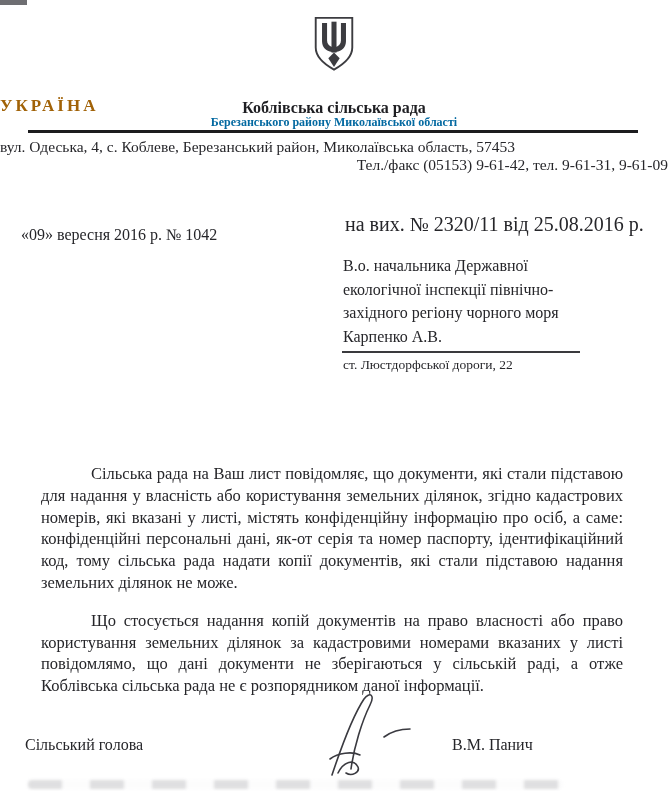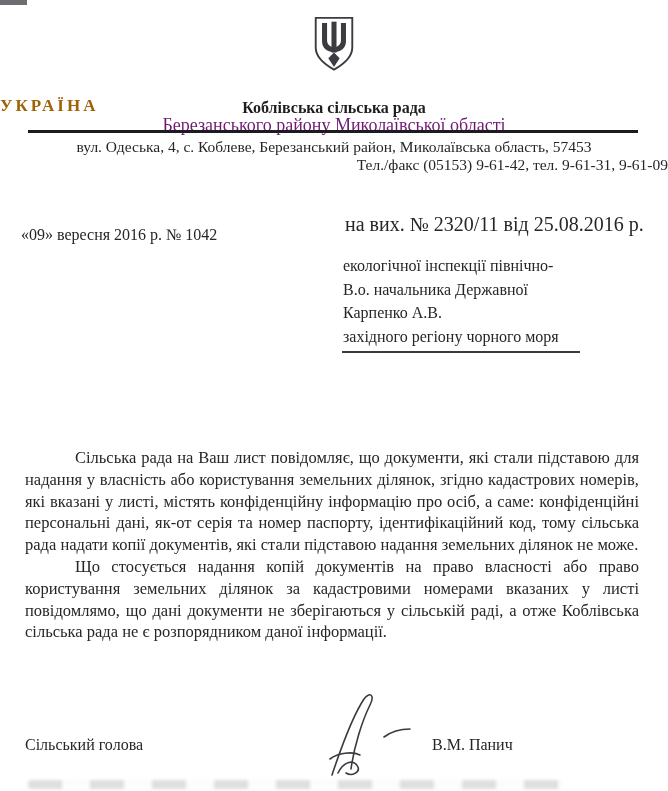--- a/index.html
+++ b/index.html
@@ -25,27 +25,27 @@
     font-weight:bold; font-size:17px; letter-spacing:3px;
     color:#a16207;
     margin-top:16px;
   }
   .org-line1 {
     position:absolute; top:99px; left:0; right:0;
     text-align:center; font-weight:bold; font-size:16px; color:#1e1e22;
   }
   .org-line2 {
     position:absolute; top:115px; left:0; right:0;
-    text-align:center; font-weight:normal; font-size:18px; color:#701a75;
+    text-align:center; font-weight:bold; font-size:12px; color:#0369a1;
   }
   .header-rule {
     position:absolute; top:130px; left:28px; width:610px; height:3px;
     background:#1c1c1e;
   }
-  .addr-line   { position:absolute; top:138px; left:0; right:0; text-align:center; font-size:15.5px; }
+  .addr-line   { position:absolute; top:138px; left:0; right:0; font-size:15.5px; }
   .phone-line  { position:absolute; top:156px; left:0; right:0; text-align:right; font-size:15.5px; }
   .email-line  { position:absolute; top:174px; left:0; right:0; text-align:center; font-size:15.5px; }
   .email-line .lnk { text-decoration:underline; }
   .sp-sm { display:inline-block; width:22px; }
   .sp-lg { display:inline-block; width:34px; }
   
   .ref-out { position:absolute; top:226px; left:21px;  font-size:16px; }
   .ref-in  { position:absolute; top:213px; left:345px; font-size:20px; }
   
   .recipient {
@@ -59,24 +59,24 @@
   .recipient-addr {
     position:absolute; top:357px; left:343px; width:260px;
     font-size:13.5px; line-height:16px;
   }
   
   .body-text {
     position:absolute; top:447px; left:25px; width:614px;
     font-size:16.5px; line-height:21.8px;
     text-align:justify;
   }
-  .body-text p { margin:0; text-indent:50px; }
+  .body-text p { margin:16px; text-indent:50px; }
   
   .sig-title { position:absolute; top:736px; left:25px;  font-size:16px;text-align:right; }
-  .sig-name  { position:absolute; top:736px; left:432px; font-size:16px; }
+  .sig-name  { position:absolute; top:736px; left:452px; font-size:16px; }
   .sig-scribble { position:absolute; top:689px; left:318px; }
   
   .scan-noise-bottom {
     position:absolute; bottom:2px; left:28px; width:535px; height:9px;
     background:repeating-linear-gradient(90deg,
       rgba(140,140,145,0.28) 0 34px,
       rgba(205,205,208,0.07) 34px 62px);
     filter:blur(1.4px); border-radius:4px;
   }
 </style>
@@ -104,27 +104,28 @@
   <div class="org-line2">Березанського району Миколаївської області</div>
   <div class="header-rule"></div>
 
   <div class="addr-line">вул. Одеська, 4, с. Коблеве, Березанський район, Миколаївська область, 57453</div>
   <div class="phone-line">Тел./факс (05153) 9-61-42, тел. 9-61-31, 9-61-09</div>
 
   <div class="ref-out">«09» вересня 2016 р. № 1042</div>
   <div class="ref-in">на вих. № 2320/11 від 25.08.2016 р.</div>
 
   <div class="recipient">
+    <div>В.о. начальника Державної</div>
     <div>екологічної інспекції північно-</div>
-    <div>В.о. начальника Державної</div>
+    <div>західного регіону чорного моря</div>
     <div>Карпенко А.В.</div>
-    <div>західного регіону чорного моря</div>
   </div>
   <div class="recipient-rule"></div>
   <div class="recipient-addr">
+    <div>ст. Люстдорфської дороги, 22</div>
   </div>
 
   <div class="body-text">
     <p>Сільська рада на Ваш лист повідомляє, що документи, які стали підставою для надання у власність або користування земельних ділянок, згідно кадастрових номерів, які вказані у листі, містять конфіденційну інформацію про осіб, а саме: конфіденційні персональні дані, як-от серія та номер паспорту, ідентифікаційний код, тому сільська рада надати копії документів, які стали підставою надання земельних ділянок не може.</p>
     <p>Що стосується надання копій документів на право власності або право користування земельних ділянок за кадастровими номерами вказаних у листі повідомлямо, що дані документи не зберігаються у сільській раді, а отже Коблівська сільська рада не є розпорядником даної інформації.</p>
   </div>
 
   <div class="sig-title">Сільський голова</div>
   <div class="sig-scribble">
     <svg viewBox="0 0 110 90" width="110" height="90" aria-hidden="true">

